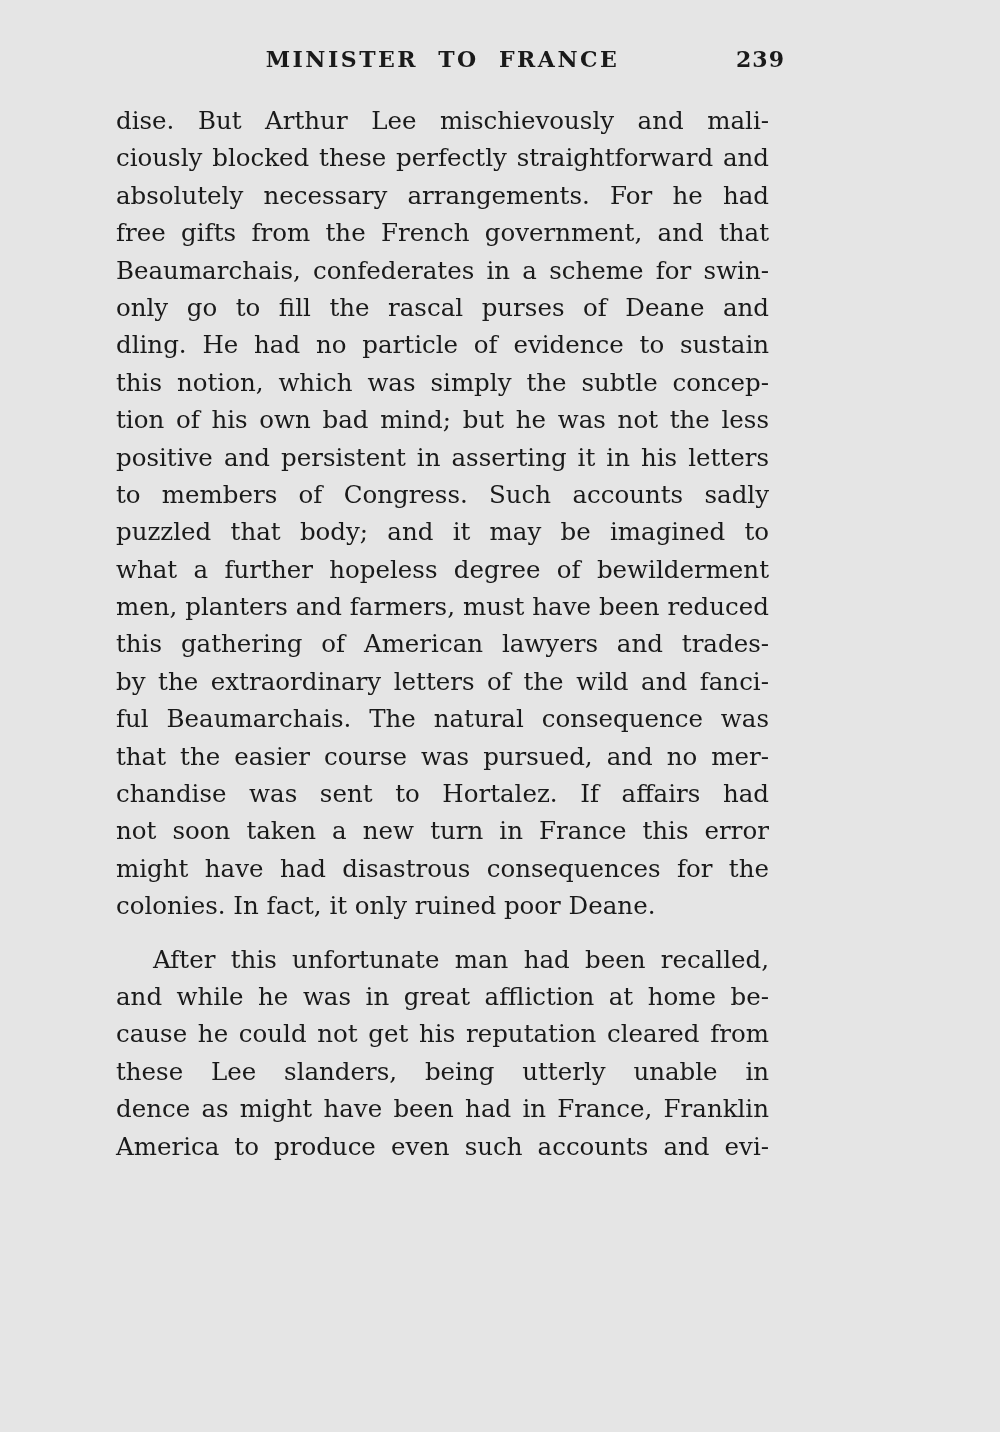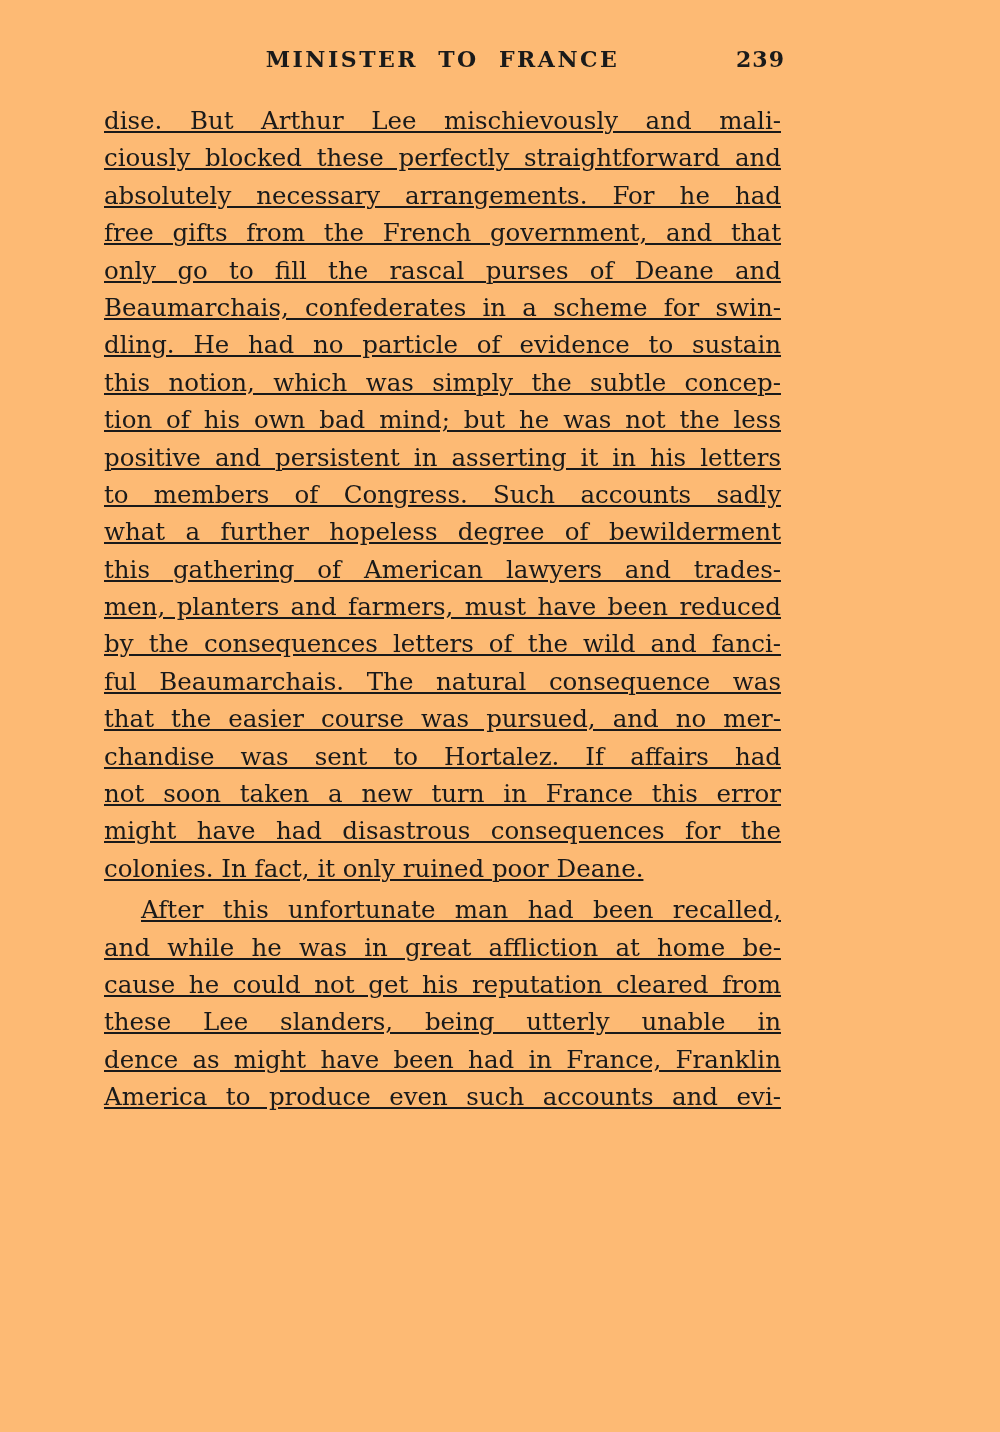--- a/index.html
+++ b/index.html
@@ -12,21 +12,21 @@
     height: 1432px;
     overflow: hidden;
     font-family: "DejaVu Serif", "Liberation Serif", serif;
     color: #1a1a1a;
   }
   .page {
     position: relative;
     width: 1000px;
     height: 1432px;
     box-sizing: border-box;
-    background: #fdba74;
+    background: #e5e5e5;
     padding: 46px 215px 0 100px;
   }
   .running-head {
     position: relative;
     height: 32px;
     margin-bottom: 24px;
   }
   .head-title {
     position: absolute;
     left: 0;
@@ -44,23 +44,22 @@
     top: 0;
     font-size: 22px;
     font-weight: 700;
     letter-spacing: 1px;
     margin-left: 13px;
   }
   .body-text {
     font-size: 24.5px;
   }
   .body-text p {
-    margin: 4px;
+    margin: 16px;
     padding: 0;
-    text-decoration: underline;
   }
   .line {
     line-height: 37.4px;
     height: 37.4px;
     text-align: justify;
     text-align-last: justify;
     white-space: nowrap;
     overflow: visible;
   }
   .line.para-end {
@@ -80,31 +79,32 @@
     <div class="page-number">239</div>
   </div>
 
   <div class="body-text">
 
     <p>
       <span class="line" style="display:block">dise.  But Arthur Lee mischievously and mali-</span>
       <span class="line" style="display:block">ciously blocked these perfectly straightforward and</span>
       <span class="line" style="display:block">absolutely necessary arrangements.  For he had</span>
       <span class="line" style="display:block">free gifts from the French government, and that</span>
+      <span class="line" style="display:block">Beaumarchais, confederates in a scheme for swin-</span>
       <span class="line" style="display:block">only go to fill the rascal purses of Deane and</span>
-      <span class="line" style="display:block">Beaumarchais, confederates in a scheme for swin-</span>
       <span class="line" style="display:block">dling.  He had no particle of evidence to sustain</span>
       <span class="line" style="display:block">this notion, which was simply the subtle concep-</span>
       <span class="line" style="display:block">tion of his own bad mind; but he was not the less</span>
       <span class="line" style="display:block">positive and persistent in asserting it in his letters</span>
       <span class="line" style="display:block">to members of Congress.  Such accounts sadly</span>
+      <span class="line" style="display:block">puzzled that body; and it may be imagined to</span>
       <span class="line" style="display:block">what a further hopeless degree of bewilderment</span>
+      <span class="line" style="display:block">men, planters and farmers, must have been reduced</span>
       <span class="line" style="display:block">this gathering of American lawyers and trades-</span>
-      <span class="line" style="display:block">men, planters and farmers, must have been reduced</span>
-      <span class="line" style="display:block">by the consequences letters of the wild and fanci-</span>
+      <span class="line" style="display:block">by the extraordinary letters of the wild and fanci-</span>
       <span class="line" style="display:block">ful Beaumarchais.  The natural consequence was</span>
       <span class="line" style="display:block">that the easier course was pursued, and no mer-</span>
       <span class="line" style="display:block">chandise was sent to Hortalez.  If affairs had</span>
       <span class="line" style="display:block">not soon taken a new turn in France this error</span>
       <span class="line" style="display:block">might have had disastrous consequences for the</span>
       <span class="line para-end" style="display:block">colonies.  In fact, it only ruined poor Deane.</span>
     </p>
 
     <p>
       <span class="line indent-first" style="display:block">After this unfortunate man had been recalled,</span>

